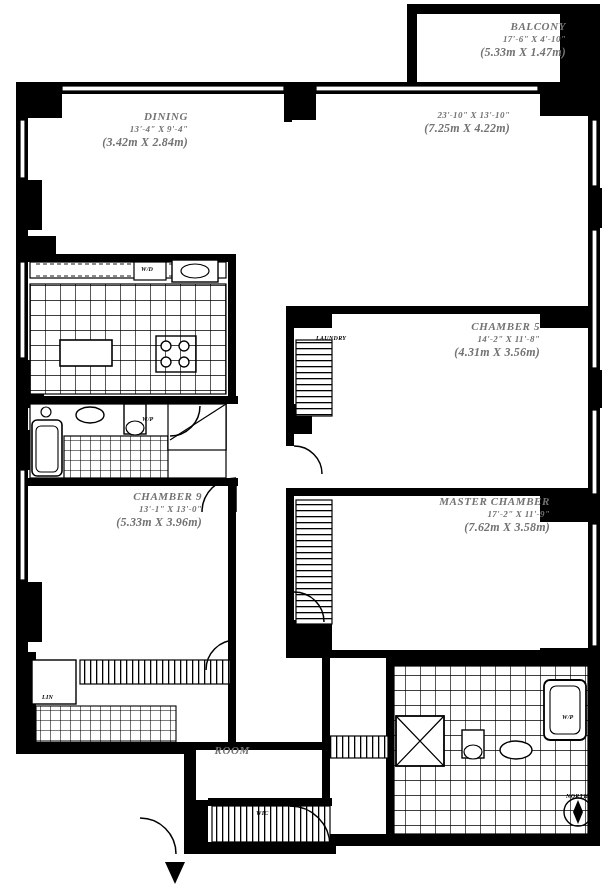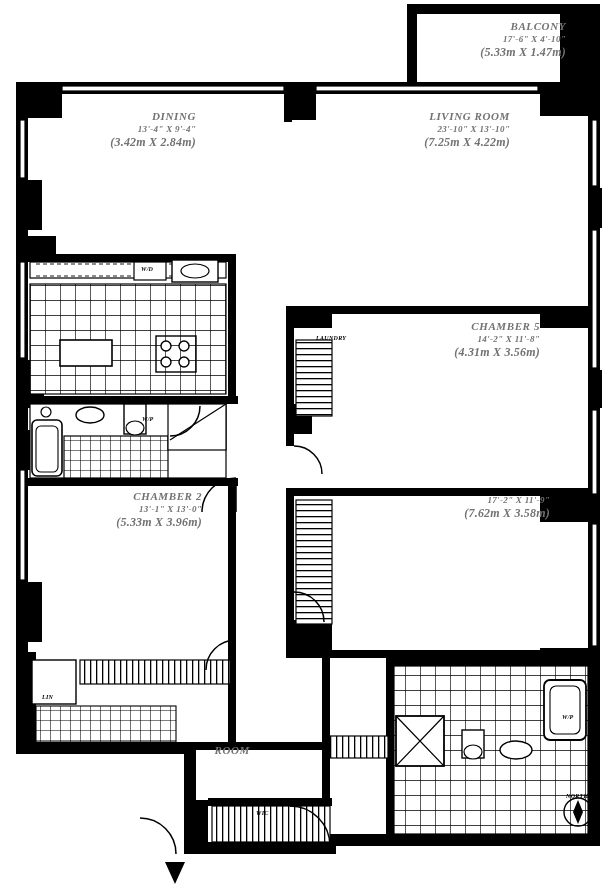--- a/index.html
+++ b/index.html
@@ -281,45 +281,45 @@
     <path d="M578 800 L583 812 L578 824 L573 812 Z" fill="#000000"></path>
   </g>
 </svg>
 
 <div class="room-label" style="left:436px; top:20px; width:130px;">
   <span class="rl-name">BALCONY</span>
   <span class="rl-dim-imp">17'-6" X 4'-10"</span>
   <span class="rl-dim-met">(5.33m X 1.47m)</span>
 </div>
 
-<div class="room-label" style="left:56px; top:110px; width:140px;">
+<div class="room-label" style="left:48px; top:110px; width:140px;">
   <span class="rl-name">DINING</span>
   <span class="rl-dim-imp">13'-4" X 9'-4"</span>
   <span class="rl-dim-met">(3.42m X 2.84m)</span>
 </div>
 
 <div class="room-label" style="left:340px; top:110px; width:170px;">
-  <span class="rl-name">LIVING ROOM</span>
   <span class="rl-dim-imp">23'-10" X 13'-10"</span>
   <span class="rl-dim-met">(7.25m X 4.22m)</span>
 </div>
 
 <div class="room-label" style="left:390px; top:320px; width:150px;">
   <span class="rl-name">CHAMBER 5</span>
   <span class="rl-dim-imp">14'-2" X 11'-8"</span>
   <span class="rl-dim-met">(4.31m X 3.56m)</span>
 </div>
 
 <div class="room-label" style="left:52px; top:490px; width:150px;">
-  <span class="rl-name">CHAMBER 2</span>
+  <span class="rl-name">CHAMBER 9</span>
   <span class="rl-dim-imp">13'-1" X 13'-0"</span>
   <span class="rl-dim-met">(5.33m X 3.96m)</span>
 </div>
 
 <div class="room-label" style="left:370px; top:495px; width:180px;">
+  <span class="rl-name">MASTER CHAMBER</span>
   <span class="rl-dim-imp">17'-2" X 11'-9"</span>
   <span class="rl-dim-met">(7.62m X 3.58m)</span>
 </div>
 
 <div class="room-label" style="left:160px; top:744px; width:90px;">
   <span class="rl-name">ROOM</span>
 </div>
 
 <div class="small-label" style="left:316px; top:335px;">LAUNDRY</div>
 <div class="small-label" style="left:141px; top:266px;">W/D</div>

